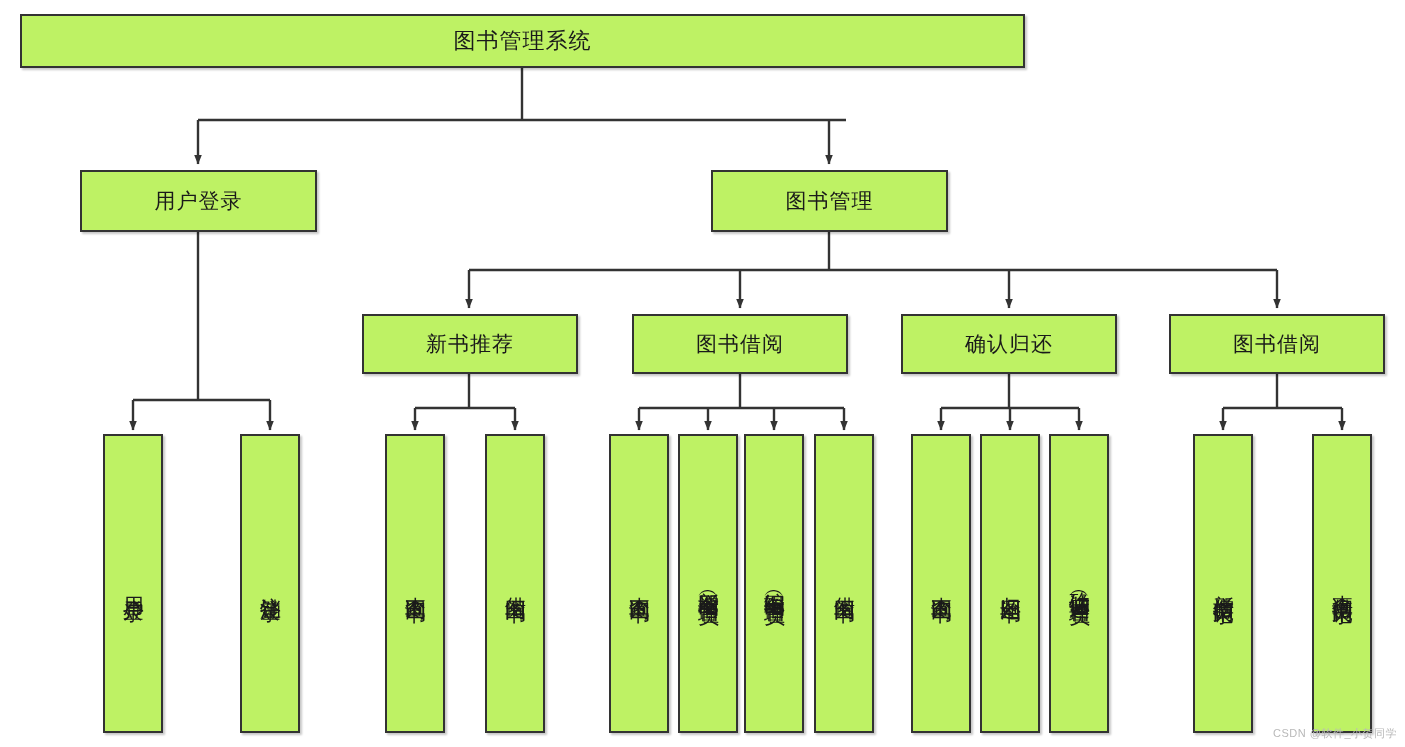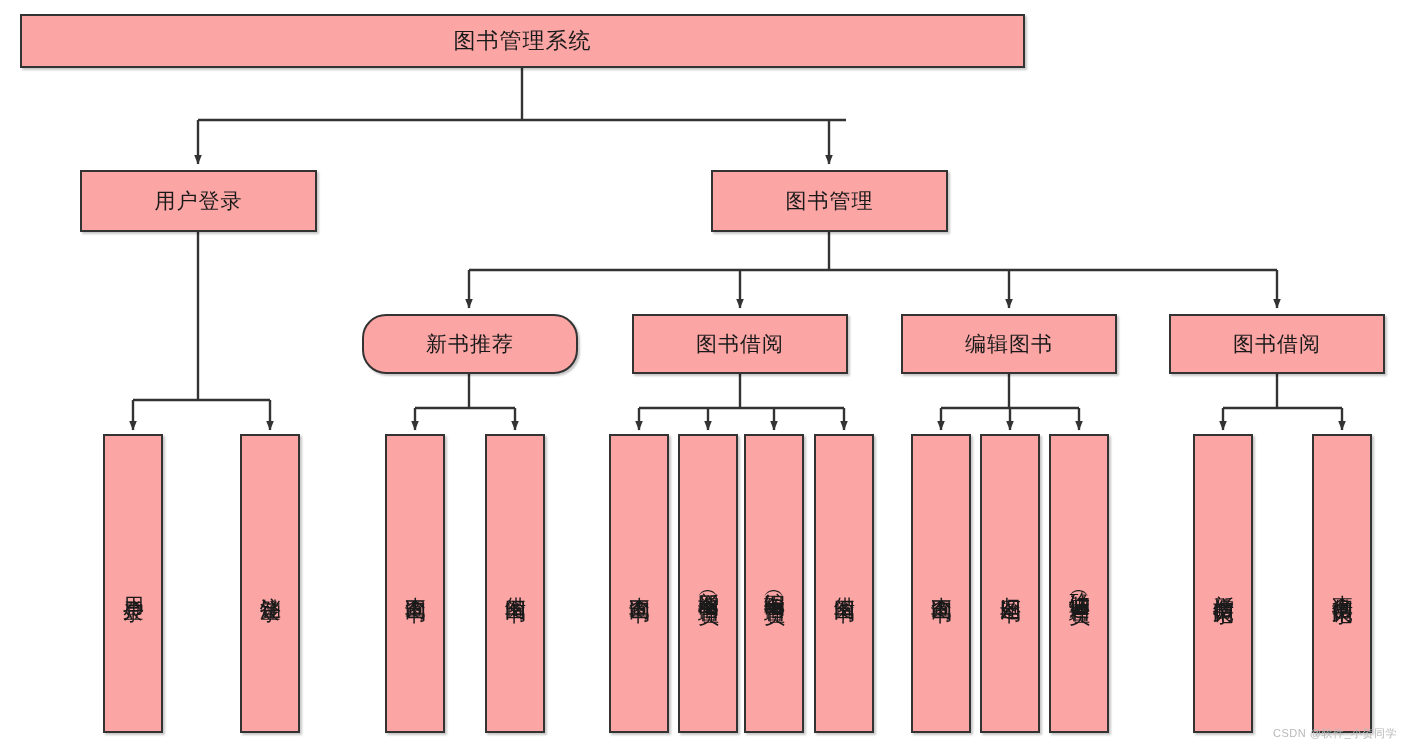--- a/index.html
+++ b/index.html
@@ -21,21 +21,21 @@
     position: absolute;
     left: 0;
     top: 0;
     width: 1405px;
     height: 747px;
     pointer-events: none;
   }
   .node {
     position: absolute;
     box-sizing: border-box;
-    background: #fca5a5;
+    background: #bef264;
     border: 2px solid #333333;
     box-shadow: 2px 2px 2px rgba(0,0,0,0.22);
     display: flex;
     align-items: center;
     justify-content: center;
     color: #1a1a1a;
   }
   .node.horizontal {
     font-size: 21px;
     letter-spacing: 1px;
@@ -125,28 +125,28 @@
     <span class="label">图书管理系统</span>
   </div>
 
   <div class="node horizontal" style="left:80px; top:170px; width:237px; height:62px;">
     <span class="label">用户登录</span>
   </div>
   <div class="node horizontal" style="left:711px; top:170px; width:237px; height:62px;">
     <span class="label">图书管理</span>
   </div>
 
-  <div class="node horizontal" style="left:362px; top:314px; width:216px; height:60px;border-radius:24px;">
+  <div class="node horizontal" style="left:362px; top:314px; width:216px; height:60px;">
     <span class="label">新书推荐</span>
   </div>
   <div class="node horizontal" style="left:632px; top:314px; width:216px; height:60px;">
     <span class="label">图书借阅</span>
   </div>
   <div class="node horizontal" style="left:901px; top:314px; width:216px; height:60px;">
-    <span class="label">编辑图书</span>
+    <span class="label">确认归还</span>
   </div>
   <div class="node horizontal" style="left:1169px; top:314px; width:216px; height:60px;">
     <span class="label">图书借阅</span>
   </div>
 
   <div class="node vertical" style="left:103px; top:434px; width:60px; height:299px;">
     <span class="label">用户登录</span>
   </div>
   <div class="node vertical" style="left:240px; top:434px; width:60px; height:299px;">
     <span class="label">注销登录</span>

